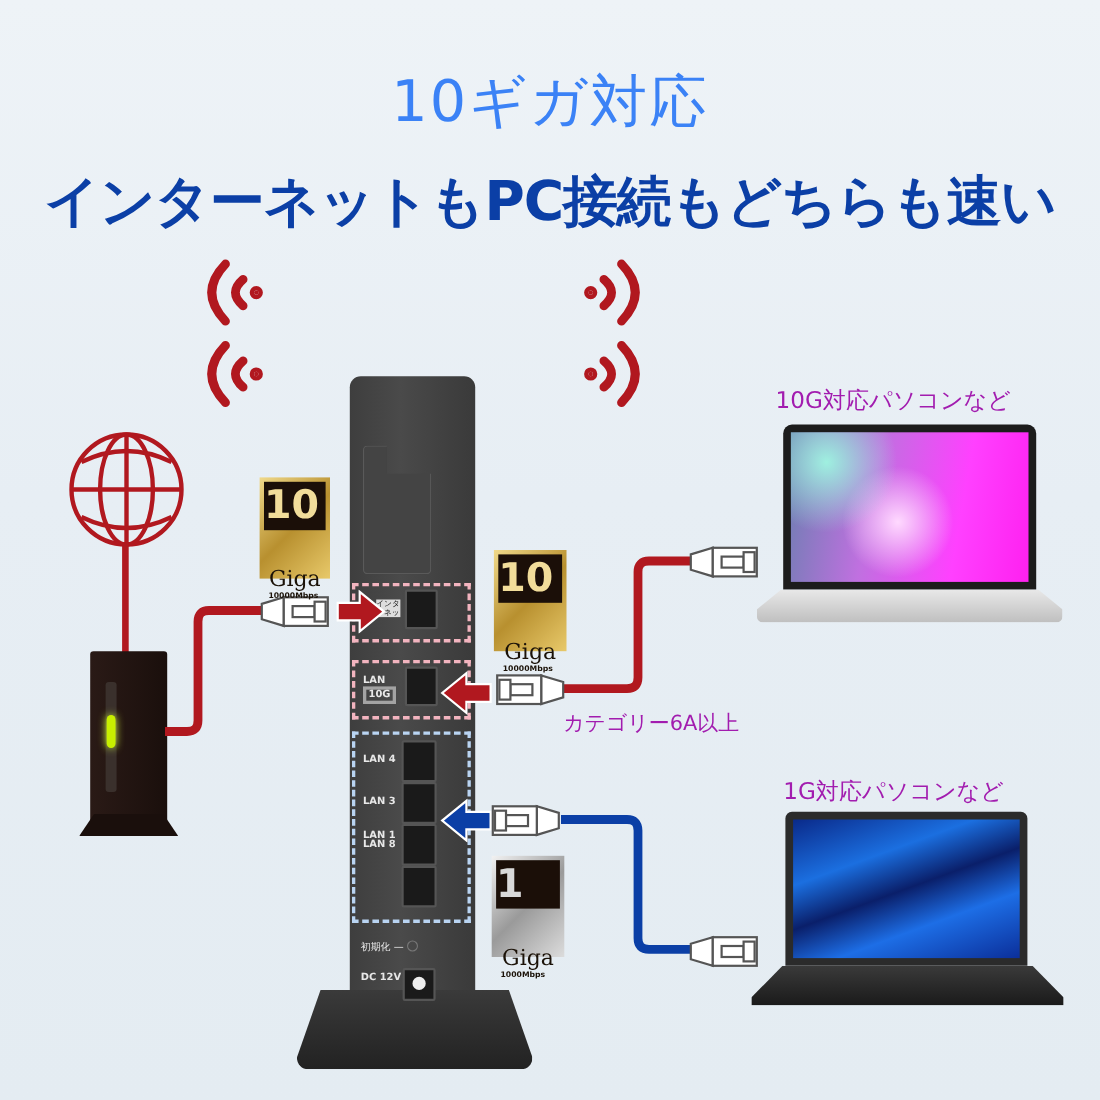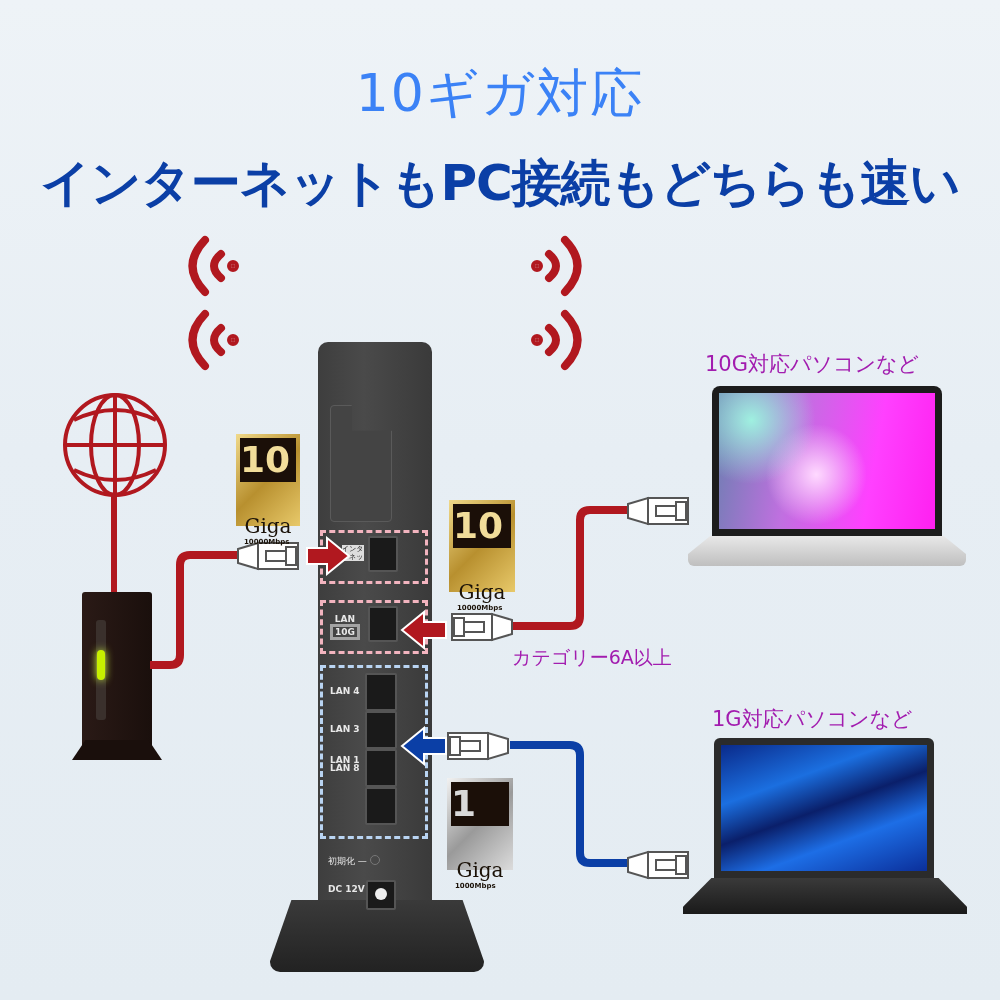--- a/index.html
+++ b/index.html
@@ -86,21 +86,21 @@
 <div class="abs router-base"></div>
 
 <div class="abs dash-red" style="left:320px;top:530px;width:102px;height:48px"></div>
 <div class="abs" style="left:342px;top:545px;width:22px;height:16px;background:#ddd;font-size:7px;line-height:8px;color:#222;overflow:hidden">インターネット</div>
 <div class="abs port" style="left:368px;top:536px;width:26px;height:32px"></div>
 <svg class="abs" style="left:305px;top:536px" width="46" height="40" viewBox="0 0 46 40">
   <path d="M2 12 L22 12 L22 2 L44 20 L22 38 L22 28 L2 28 Z" fill="#b1181f" stroke="#fff" stroke-width="2"></path>
 </svg>
 
 <div class="abs dash-red" style="left:320px;top:600px;width:102px;height:48px"></div>
-<div class="abs port-label" style="left:330px;top:614px;text-align:center">
+<div class="abs port-label" style="left:330px;top:614px;text-align:left">
   <div>LAN</div>
   <div style="border:3px solid #a3a3a3;padding:0 2px">10G</div>
 </div>
 <div class="abs port" style="left:368px;top:606px;width:26px;height:32px"></div>
 <svg class="abs" style="left:398px;top:610px" width="50" height="40" viewBox="0 0 50 40">
   <path d="M48 12 L26 12 L26 2 L4 20 L26 38 L26 28 L48 28 Z" fill="#b1181f" stroke="#fff" stroke-width="2"></path>
 </svg>
 
 <div class="abs dash-blue" style="left:320px;top:665px;width:102px;height:168px"></div>
 <div class="abs port-label" style="left:330px;top:686px">LAN 4</div>

